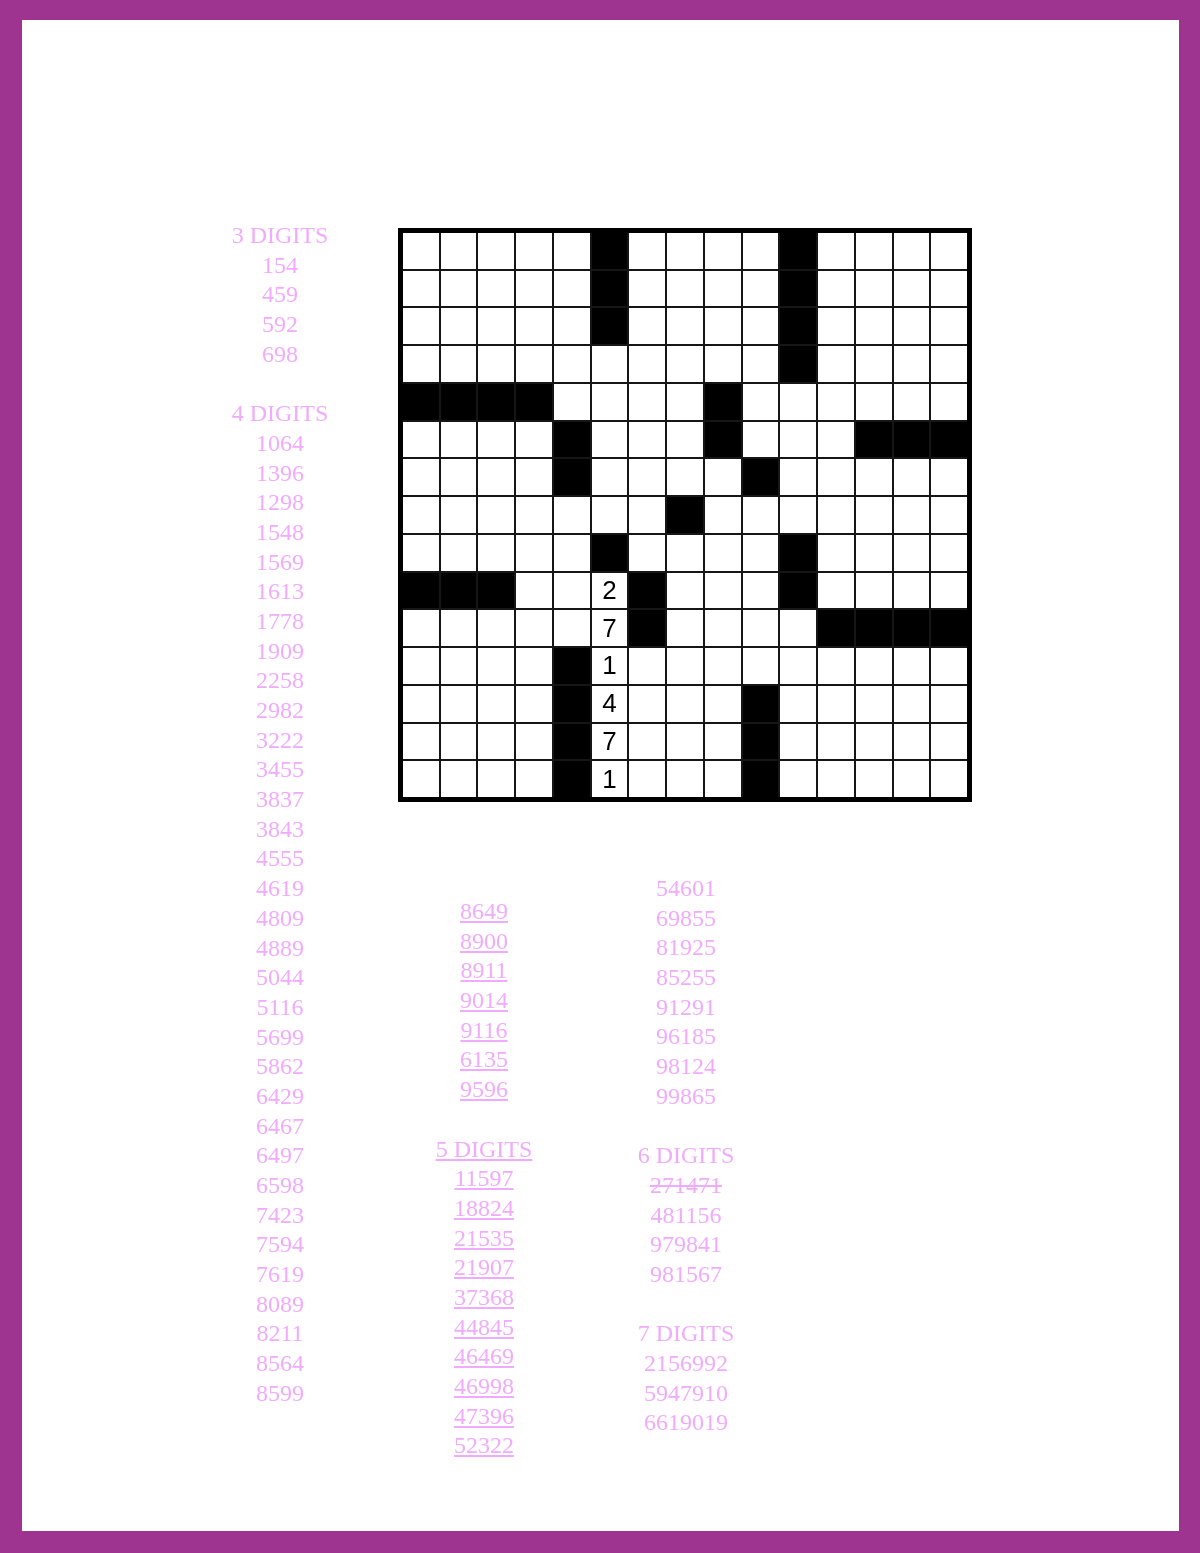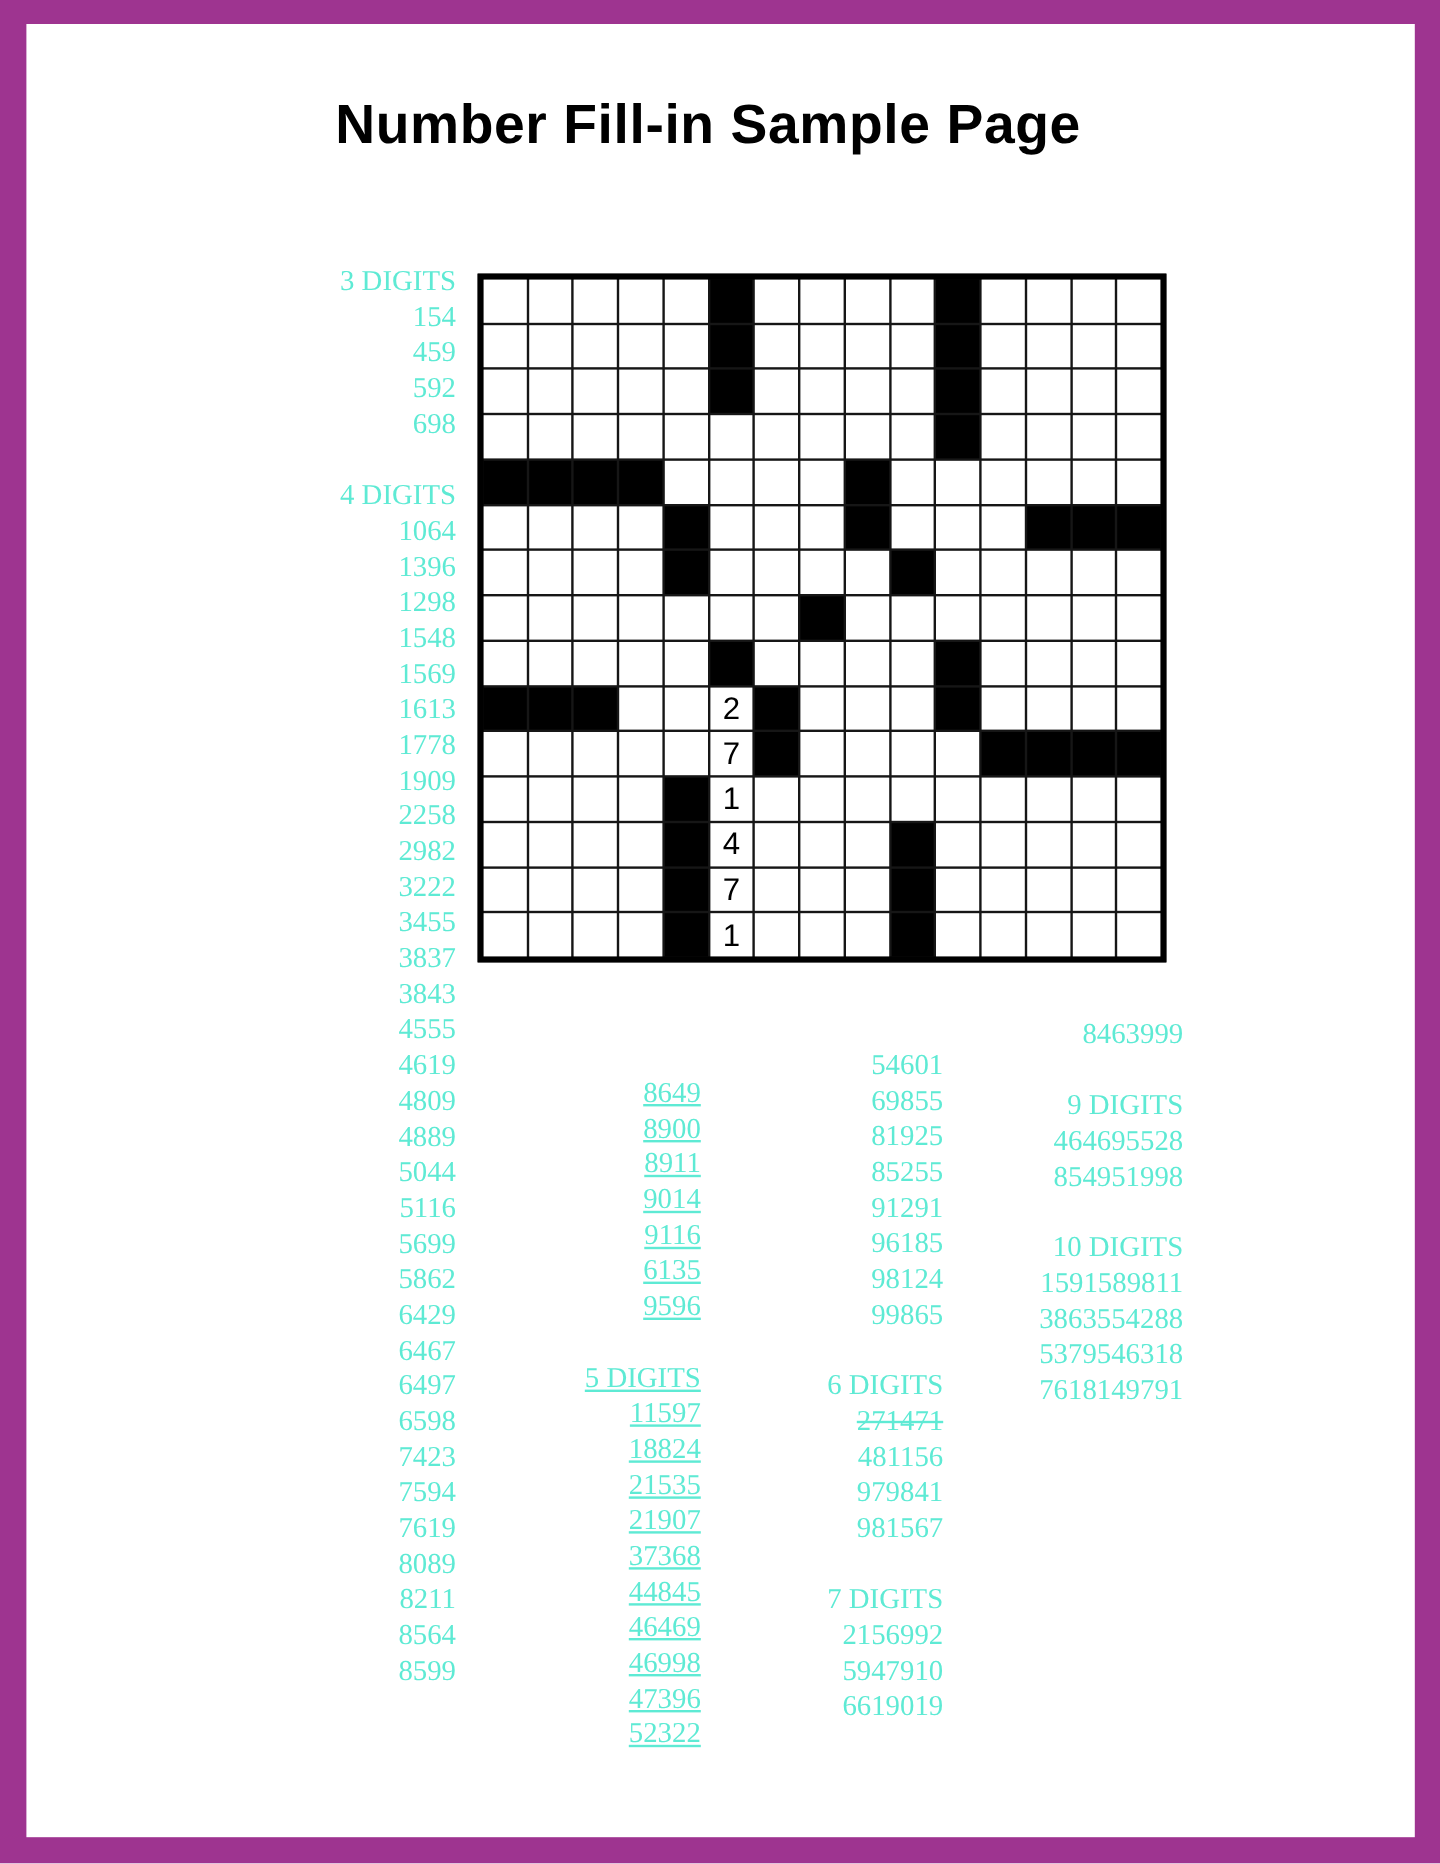--- a/index.html
+++ b/index.html
@@ -45,44 +45,43 @@
     align-items:center;
     justify-content:center;
     font-family:"Liberation Sans",sans-serif;
     font-size:26px;
     color:#000;
   }
   .cell.black{background:#000;}
   .list{
     position:absolute;
     width:200px;
-    text-align:right;
+    text-align:center;
     font-size:24px;
-    color:#5eead4;
+    color:#f0abfc;
   }
   .list .line{height:29.7px;line-height:29.7px;white-space:nowrap;}
   .line.strike{text-decoration:line-through;}
   .col1{left:180px;top:221px;}
   .col2{left:384px;top:897px;text-decoration:underline;}
   .col3{left:586px;top:848px;margin-top:26px;}
   .col4{left:786px;top:848px;}
   .footer{
     position:absolute;
     left:0;top:1489px;width:1200px;
     text-align:center;
     font-size:21px;
     color:#7d7d7d;
   }
 </style>
 </head>
 <body>
 
 <div class="page">
   <div class="sheet"></div>
-  <h1 class="title">Number Fill-in Sample Page</h1>
   <div class="grid">
       <div class="cell"></div>
       <div class="cell"></div>
       <div class="cell"></div>
       <div class="cell"></div>
       <div class="cell"></div>
       <div class="cell black"></div>
       <div class="cell"></div>
       <div class="cell"></div>
       <div class="cell"></div>
@@ -380,26 +379,13 @@
       <div class="line number strike">271471</div>
       <div class="line number">481156</div>
       <div class="line number">979841</div>
       <div class="line number">981567</div>
       <div class="line gap"></div>
       <div class="line header">7 DIGITS</div>
       <div class="line number">2156992</div>
       <div class="line number">5947910</div>
       <div class="line number">6619019</div>
     </div>
-  <div class="list col4">
-      <div class="line number">8463999</div>
-      <div class="line gap"></div>
-      <div class="line header">9 DIGITS</div>
-      <div class="line number">464695528</div>
-      <div class="line number">854951998</div>
-      <div class="line gap"></div>
-      <div class="line header">10 DIGITS</div>
-      <div class="line number">1591589811</div>
-      <div class="line number">3863554288</div>
-      <div class="line number">5379546318</div>
-      <div class="line number">7618149791</div>
-    </div>
 </div>
 
 </body></html>

